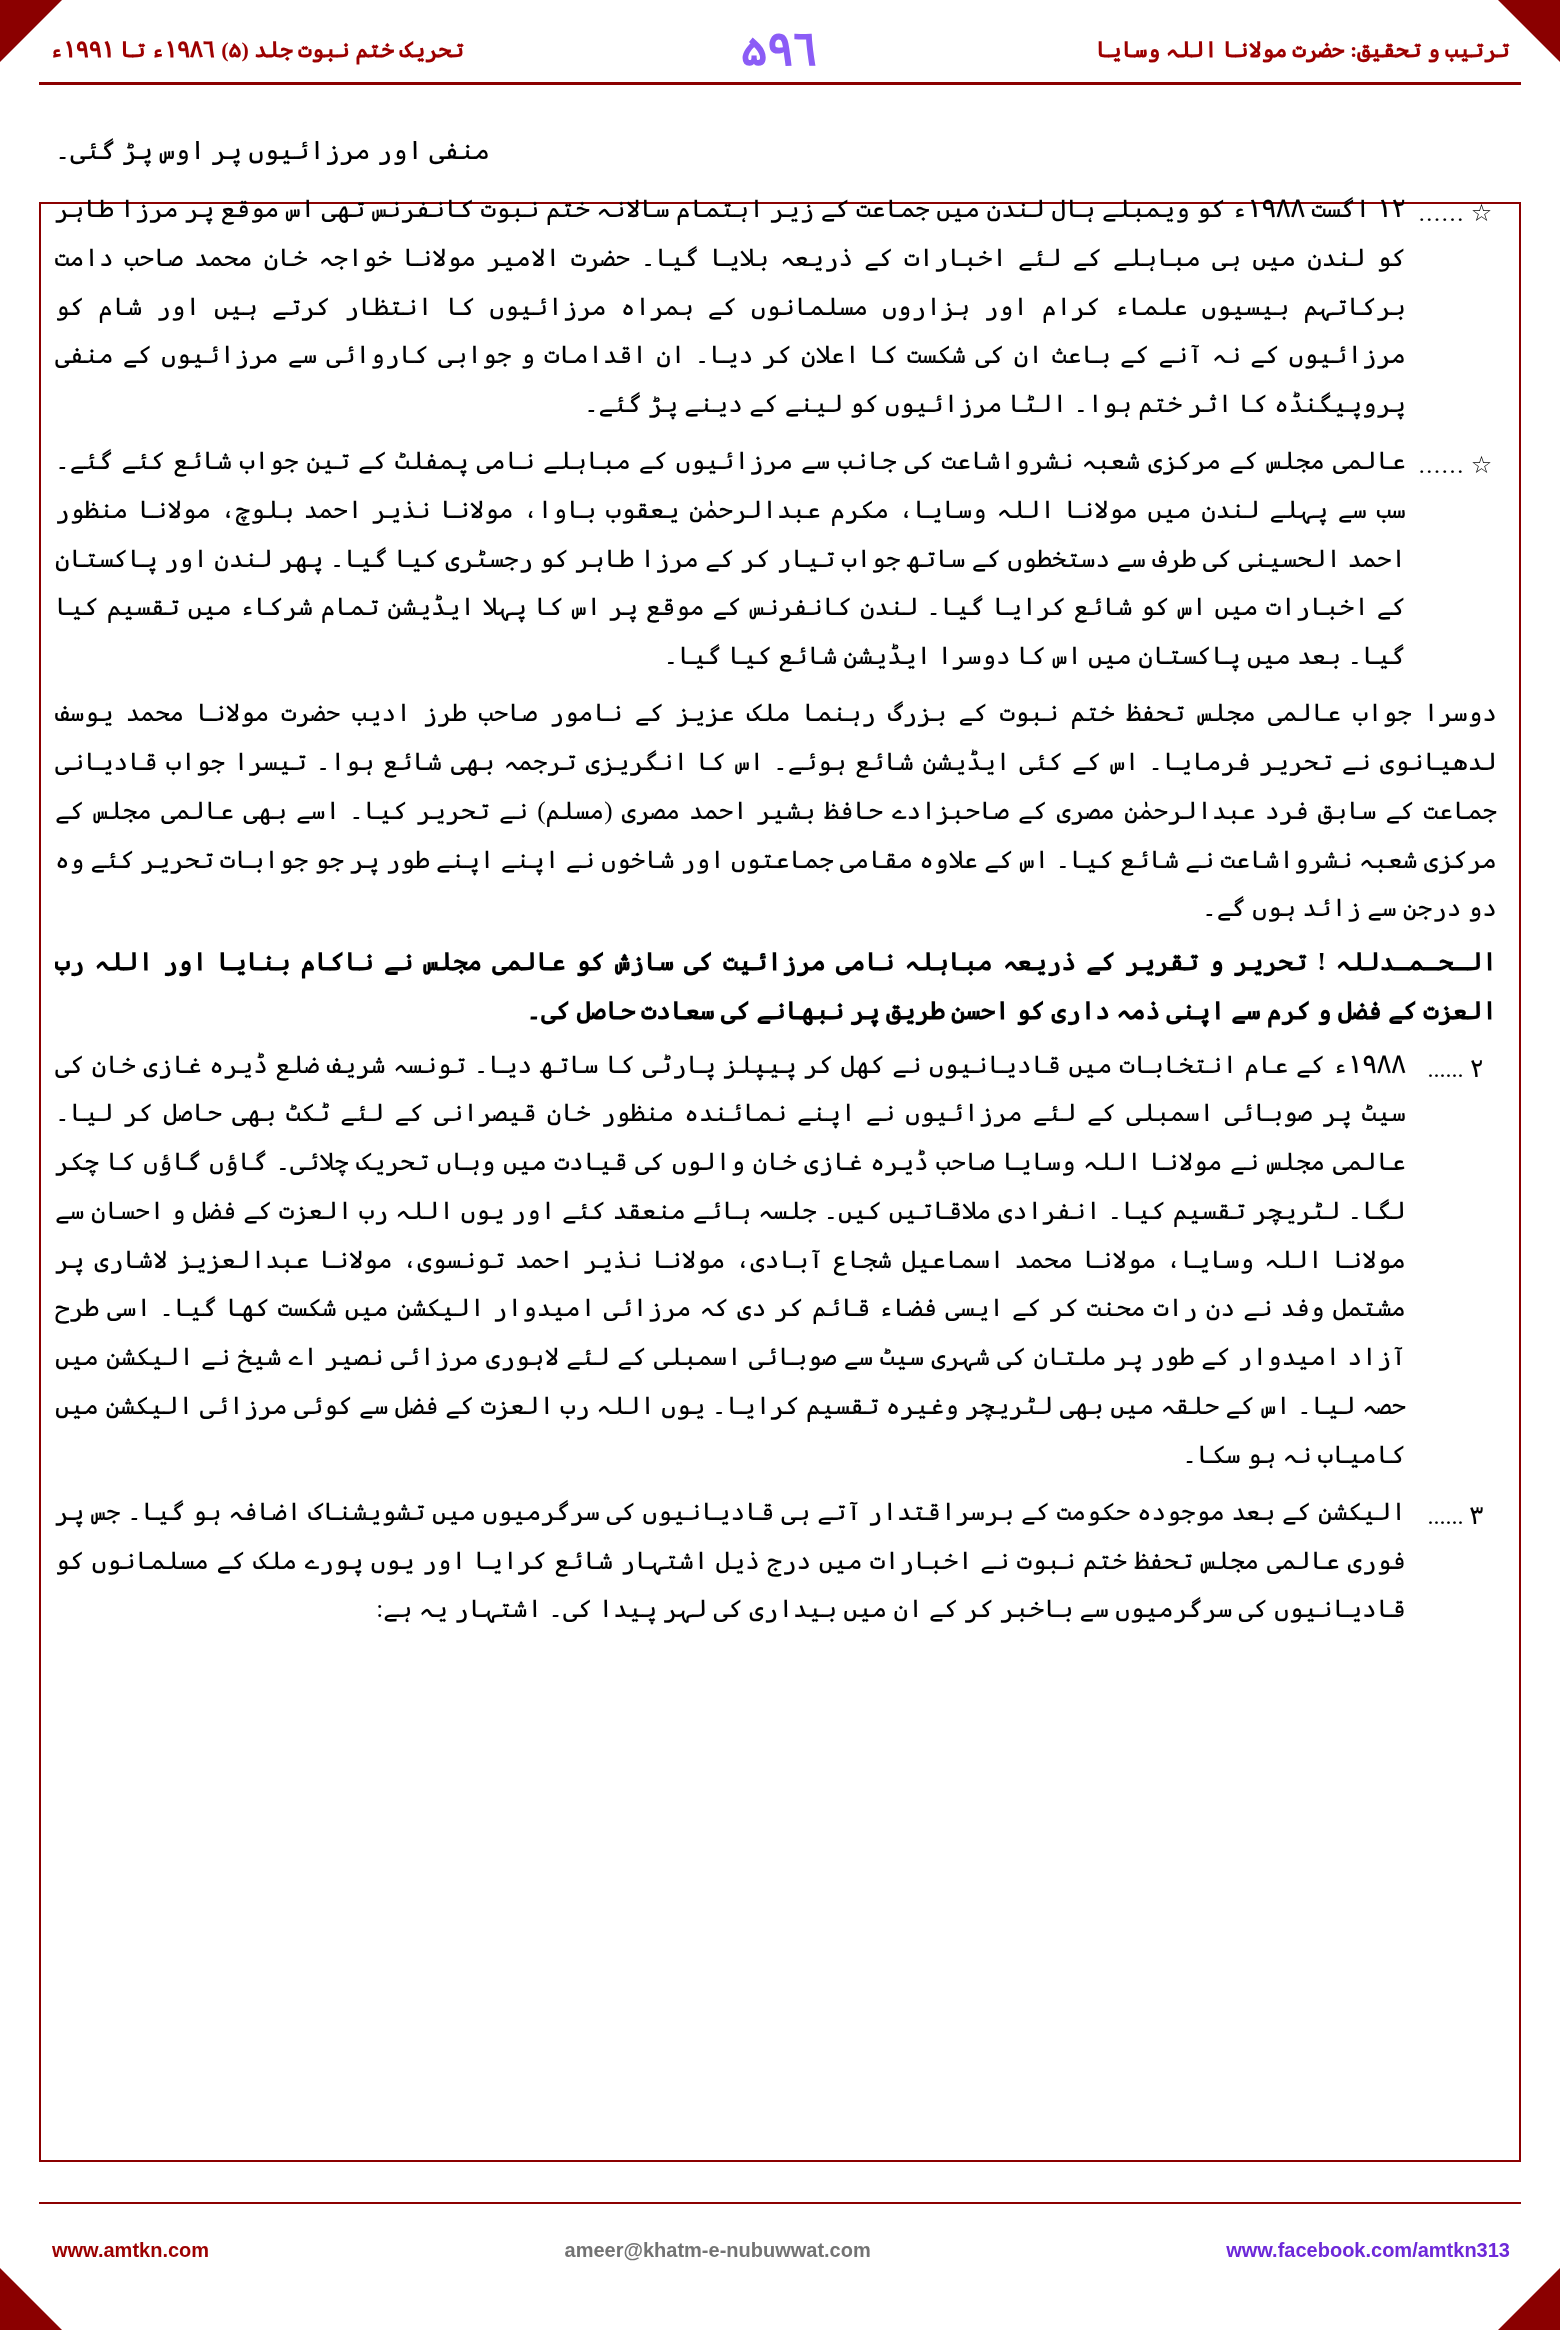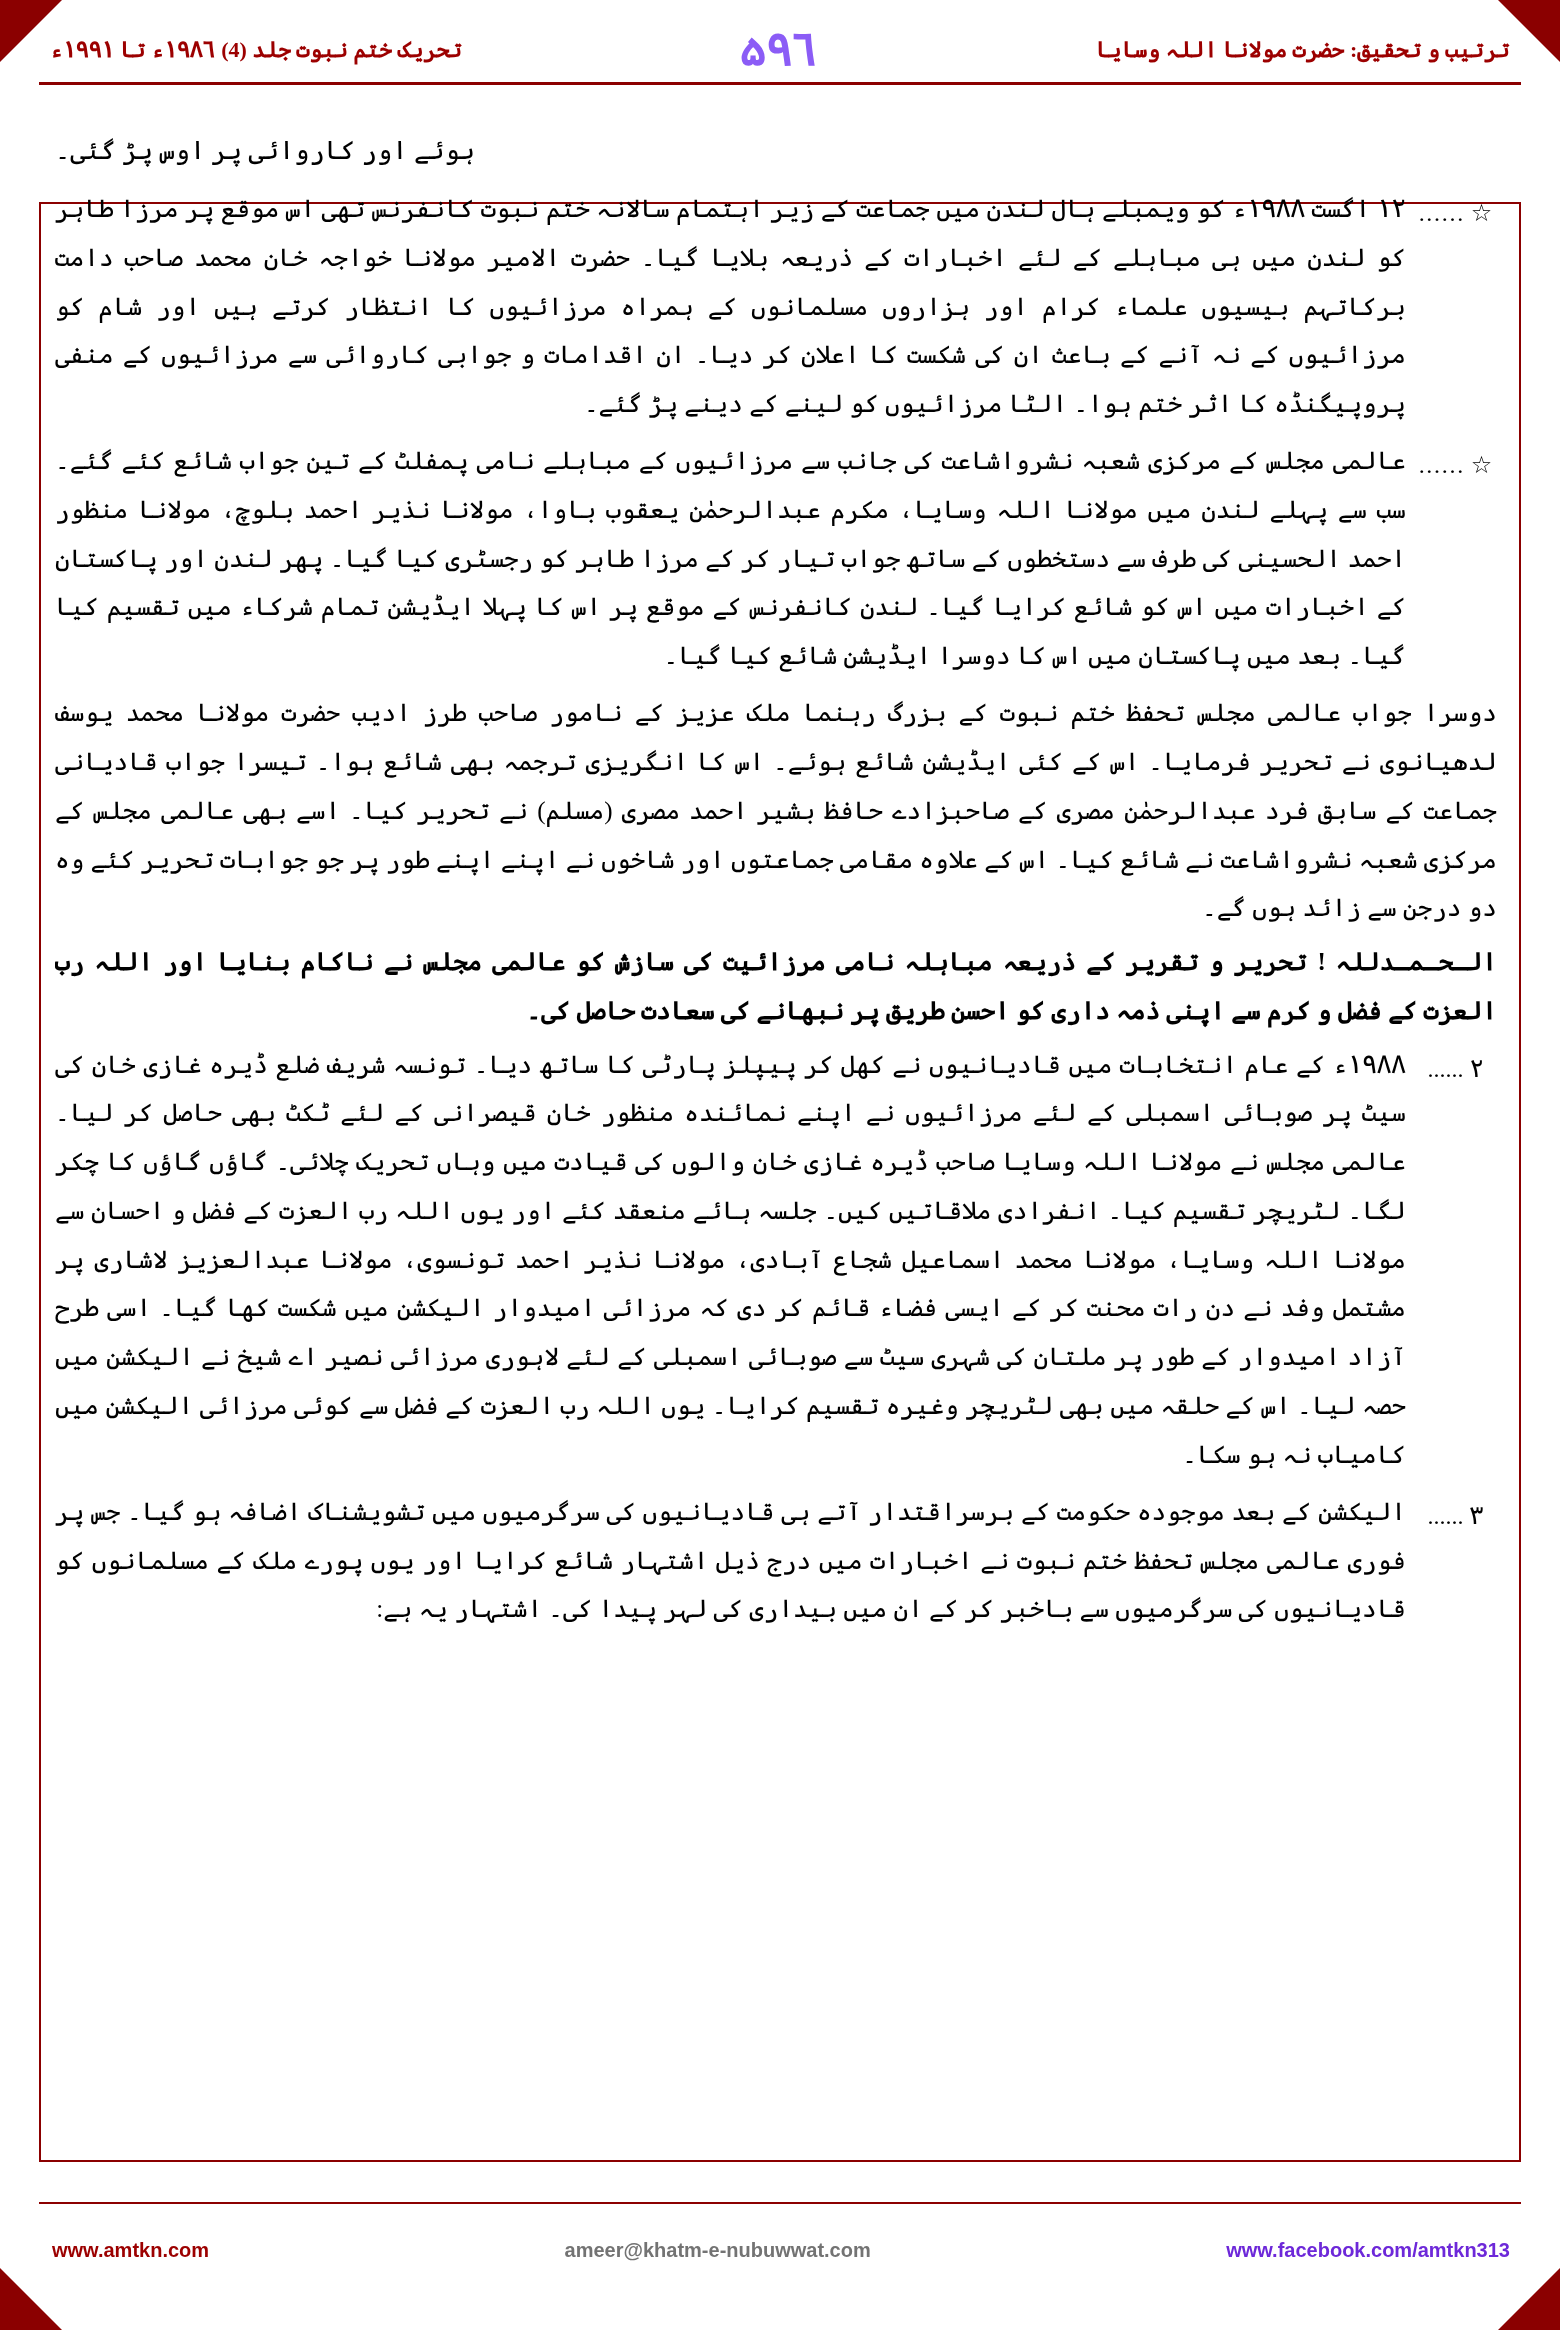--- a/index.html
+++ b/index.html
@@ -172,29 +172,29 @@
 <div class="page">
 
   <div class="corner tl"></div>
   <div class="corner tr"></div>
   <div class="corner bl"></div>
   <div class="corner br"></div>
 
   <div class="header">
     <div class="h-right">ترتیب و تحقیق:  حضرت مولانا اللہ وسایا</div>
     <div class="page-num">۵۹۶</div>
-    <div class="h-left">تحریک ختم نبوت جلد (4) ۱۹۸۶ء تا ۱۹۹۱ء</div>
+    <div class="h-left">تحریک ختم نبوت جلد (۵) ۱۹۸۶ء تا ۱۹۹۱ء</div>
   </div>
   <div class="header-rule"></div>
 
   <div class="body-frame"></div>
 
   <div class="content">
 
-    <div class="lead-line">ہوئے اور کاروائی پر اوس پڑ گئی۔</div>
+    <div class="lead-line">منفی اور مرزائیوں پر اوس پڑ گئی۔</div>
 
     <div class="para-row">
       <div class="marker">
         <span>☆</span>
         <span class="dots">......</span>
       </div>
       <div class="ptext">
         <p>۱۲ اگست ۱۹۸۸ء کو ویمبلے ہال لندن میں جماعت کے زیر اہتمام سالانہ ختم نبوت کانفرنس تھی اس موقع پر مرزا طاہر کو لندن میں ہی مباہلے کے لئے اخبارات کے ذریعہ بلایا گیا۔ حضرت الامیر مولانا خواجہ خان محمد صاحب دامت برکاتہم بیسیوں علماء کرام اور ہزاروں مسلمانوں کے ہمراہ مرزائیوں کا انتظار کرتے ہیں اور شام کو مرزائیوں کے نہ آنے کے باعث ان کی شکست کا اعلان کر دیا۔ ان اقدامات و جوابی کاروائی سے مرزائیوں کے منفی پروپیگنڈہ کا اثر ختم ہوا۔ الٹا مرزائیوں کو لینے کے دینے پڑ گئے۔</p>
       </div>
     </div>

